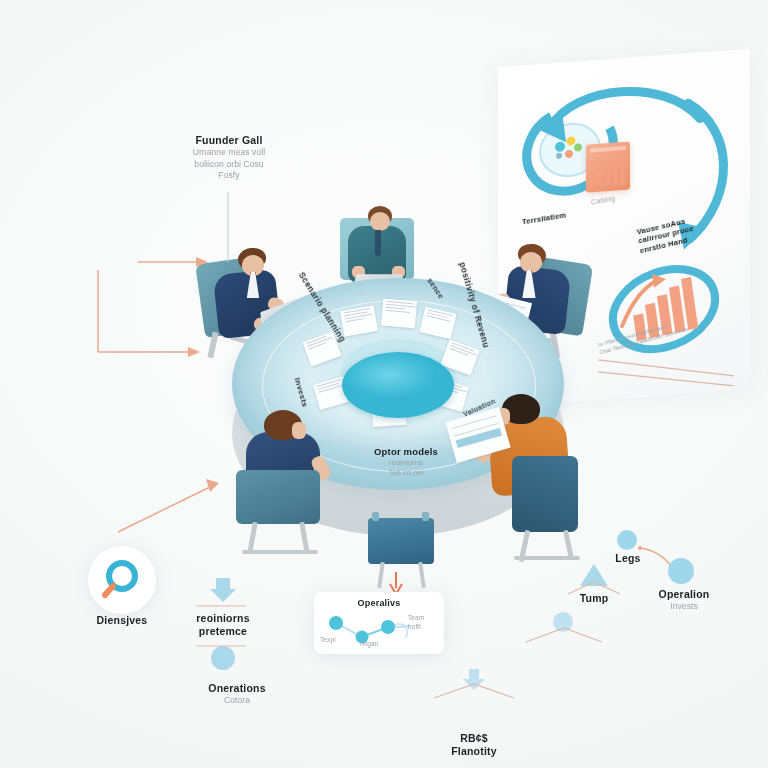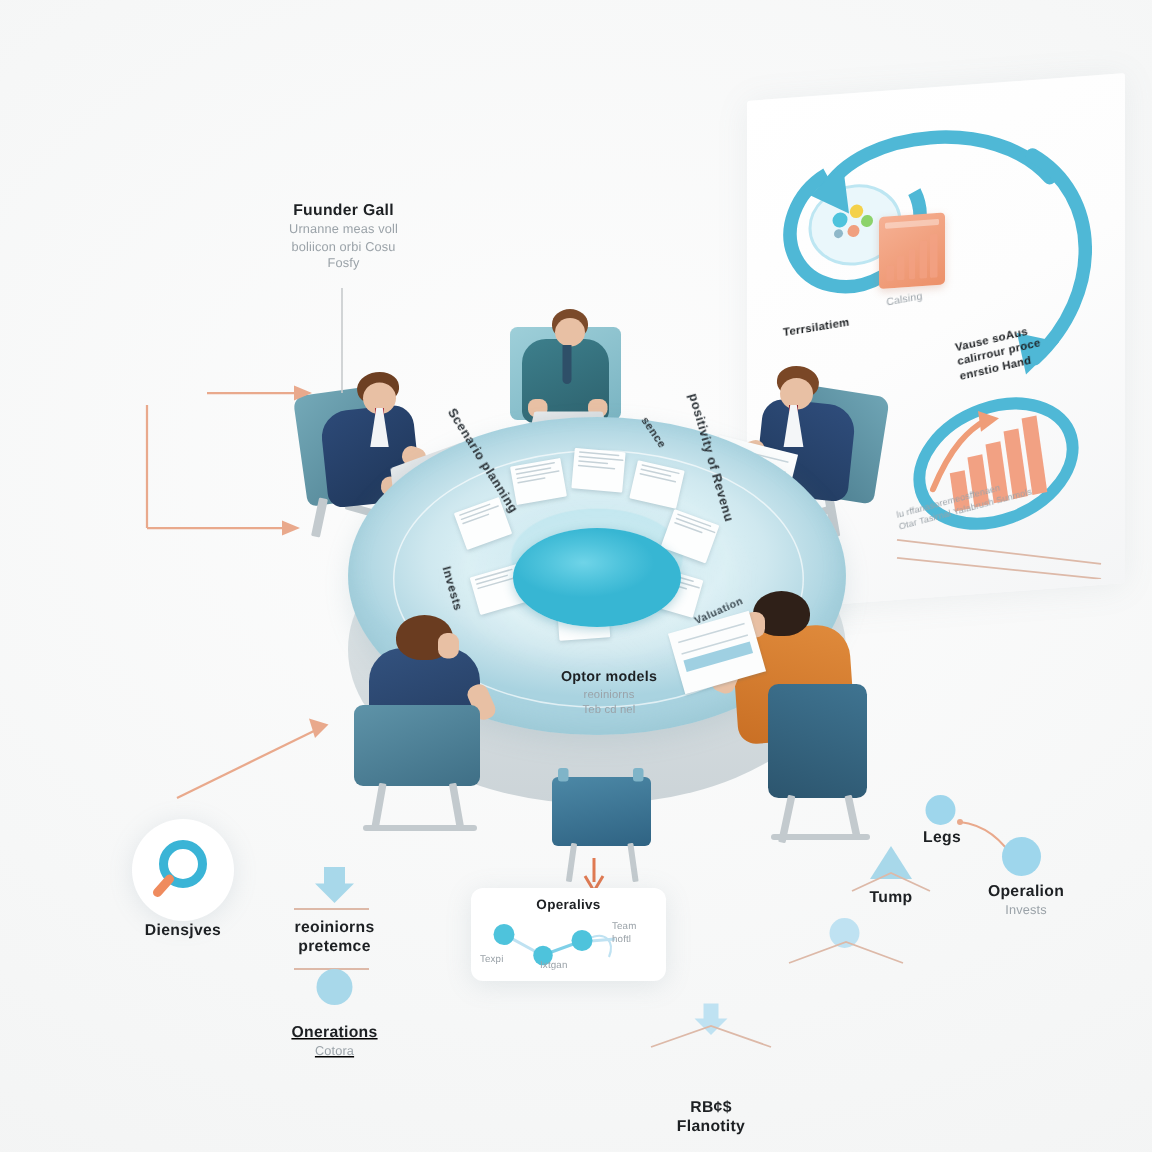--- a/index.html
+++ b/index.html
@@ -392,21 +392,21 @@
 
   <svg class="abs" style="left:208px;top:576px;" width="30" height="28">
     <path d="M8 2 H22 V13 H28 L15 26 L2 13 H8 Z" fill="#a8d8ea"></path>
   </svg>
   <div class="abs anno-c" style="left:171px;top:612px;width:104px;">
     <div class="anno-title">reoiniorns</div>
     <div class="anno-title">pretemce</div>
   </div>
 
   <div class="dot" style="left:211px;top:646px;width:24px;height:24px;background:#a8d8ea;"></div>
-  <div class="abs anno-c" style="left:171px;top:682px;width:104px;text-decoration:underline;">
+  <div class="abs anno-c" style="left:185px;top:682px;width:104px;">
     <div class="anno-title">Onerations</div>
     <div class="anno-sub">Cotora</div>
   </div>
 
   <svg class="abs" style="left:461px;top:668px;" width="26" height="24">
     <path d="M8 1 H18 V11 H24 L13 22 L2 11 H8 Z" fill="#bfe2f2"></path>
   </svg>
   <svg class="abs" style="left:432px;top:682px;" width="84" height="18">
     <path d="M2 16 L42 2 L82 16" class="conn-thin"></path>
   </svg>

